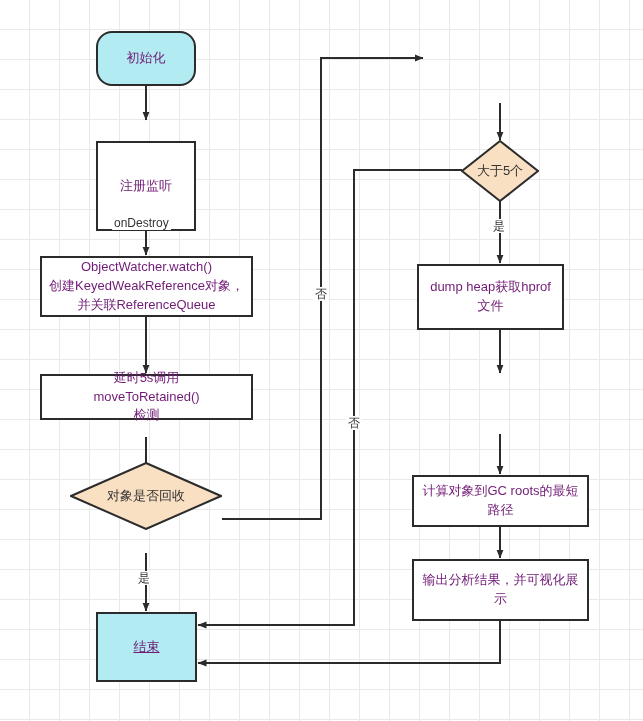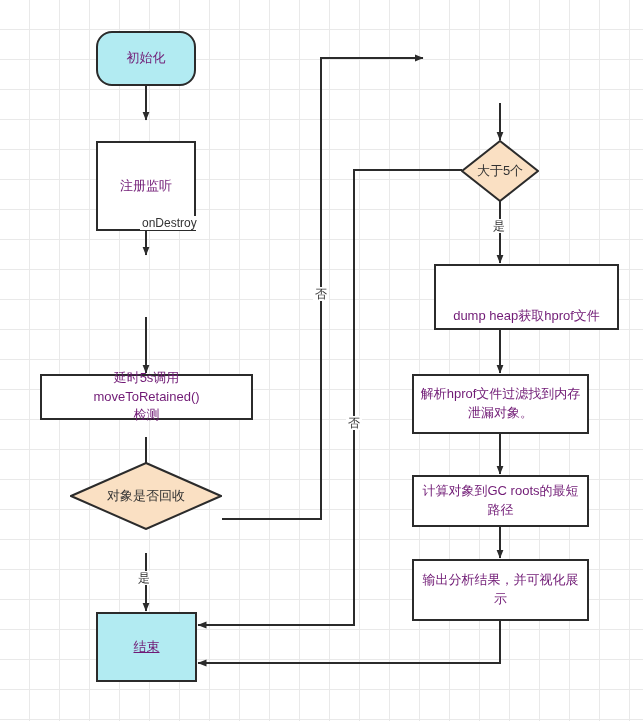--- a/index.html
+++ b/index.html
@@ -125,20 +125,24 @@
   </svg>
 
   <div class="node terminal-start" style="left:96px; top:31px; width:100px; height:55px;">
     <span class="txt">初始化</span>
   </div>
 
   <div class="node process" style="left:96px; top:120px; width:100px; height:90px;margin-top:21px;">
     <span class="txt">注册监听</span>
   </div>
 
+  <div class="node process" style="left:40px; top:256px; width:213px; height:61px; white-space:pre-line;">
+    <span class="txt">ObjectWatcher.watch()
+创建KeyedWeakReference对象，并关联ReferenceQueue</span>
+  </div>
 
   <div class="node process" style="left:40px; top:374px; width:213px; height:46px; white-space:pre-line;">
     <span class="txt">延时5s调用
 moveToRetained()
 检测</span>
   </div>
 
   <div class="diamond-wrap" style="left:70px; top:462px; width:152px; height:68px;">
     <svg width="152" height="68">
       <polygon points="76,1 151,34 76,67 1,34" fill="#fae0c3" stroke="#2b2b2b" stroke-width="2"></polygon>
@@ -151,37 +155,34 @@
   </div>
 
 
   <div class="diamond-wrap" style="left:461px; top:140px; width:78px; height:62px;">
     <svg width="78" height="62">
       <polygon points="39,1 77,31 39,61 1,31" fill="#fae0c3" stroke="#2b2b2b" stroke-width="2"></polygon>
     </svg>
     <span class="diamond-label">大于5个</span>
   </div>
 
-  <div class="node process" style="left:434px; top:264px; width:185px; height:66px;align-items:flex-end;">
+  <div class="node process" style="left:417px; top:264px; width:147px; height:66px;">
     <span class="txt">dump heap获取hprof文件</span>
   </div>
 
-  <div class="node process" style="left:412px; top:374px; width:177px; height:60px;">
-    <span class="txt">解析hprof文件过滤找到内存泄漏对象。</span>
-  </div>
 
   <div class="node process" style="left:412px; top:559px; width:177px; height:62px;">
     <span class="txt">输出分析结果，并可视化展示</span>
   </div>
 
   <div class="node process" style="left:412px; top:475px; width:177px; height:52px;">
     <span class="txt">计算对象到GC roots的最短路径</span>
   </div>
 
-  <div class="edge-label" style="left:112px; top:216px;margin-left:28px;">onDestroy</div>
+  <div class="edge-label" style="left:112px; top:216px;">onDestroy</div>
 
   <div class="edge-label" style="left:136px; top:571px;">是</div>
 
   <div class="edge-label" style="left:313px; top:287px;">否</div>
 
   <div class="edge-label" style="left:491px; top:219px;">是</div>
 
   <div class="edge-label" style="left:346px; top:416px;">否</div>
 
 </div>

